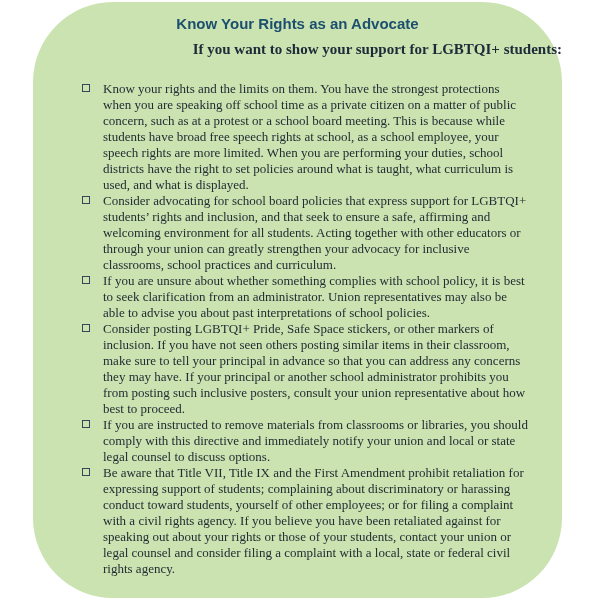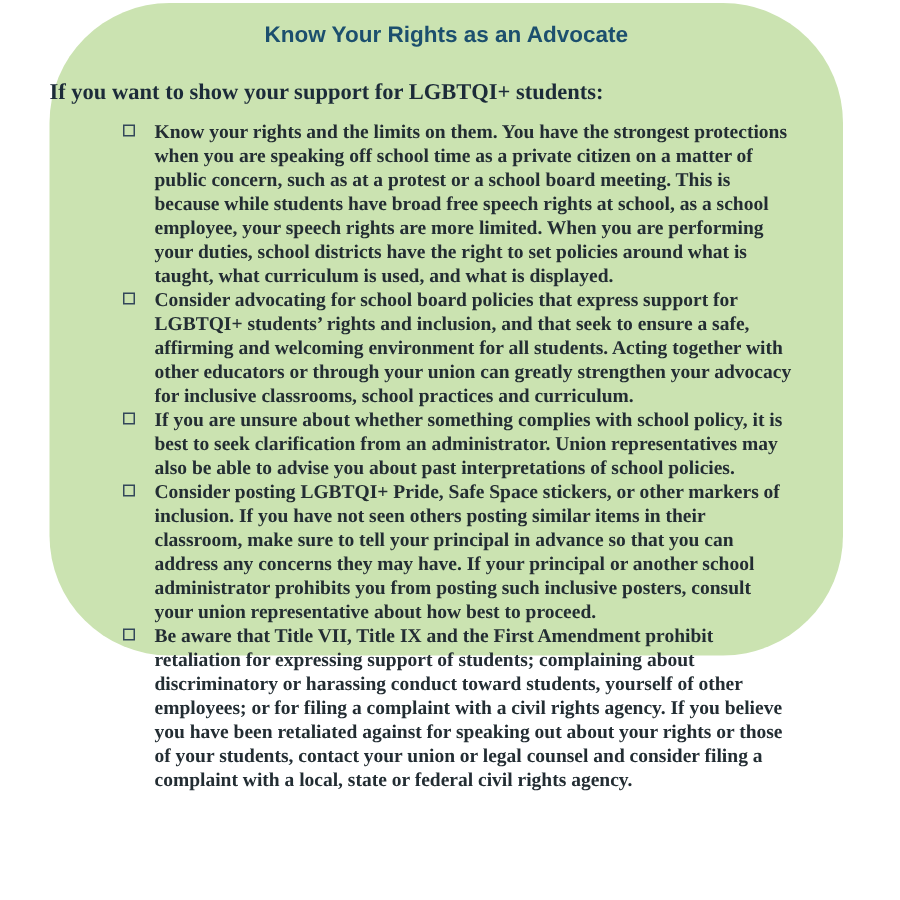--- a/index.html
+++ b/index.html
@@ -8,48 +8,47 @@
     width: 600px;
     height: 600px;
     background: #ffffff;
     overflow: hidden;
   }
   .card {
     position: absolute;
     left: 33px;
     top: 2px;
     width: 529px;
-    height: 435px;
+    height: 596px;
     background: var(--background, #cbe3b1);
     border-radius: 80px;
     box-sizing: border-box;
   }
   .card-title {
     margin-top: 13px;
     text-align: center;
     font-family: "Liberation Sans", sans-serif;
     font-weight: bold;
     font-size: 15px;
     line-height: 17px;
     color: var(--title, #1c4f6e);
   }
   .card-subtitle {
-    margin-top: 22px;
-    text-align: left;
+    margin-top: 9px;
+    text-align: right;
     font-family: "Liberation Serif", serif;
     font-weight: bold;
     font-size: 15px;
     line-height: 17px;
     color: var(--subtitle, #1c2b39);
   }
   .rights-list {
     list-style: none;
-    margin: 9px 0 0 0;
+    margin: 23px 0 0 0;
     padding: 0 34px 0 49px;
-    font-weight: bold;
   }
   .rights-list li {
     display: flex;
     align-items: flex-start;
     font-family: "Liberation Serif", serif;
     font-size: 13px;
     line-height: 16px;
     color: var(--body, #232d33);
   }
   .checkbox-square {
@@ -87,19 +86,23 @@
   <li>
     <span class="checkbox-square"></span>
     <span class="bullet-text">If you are unsure about whether something complies with school policy, it is best to seek clarification from an administrator. Union representatives may also be able to advise you about past interpretations of school policies.</span>
   </li>
 
   <li>
     <span class="checkbox-square"></span>
     <span class="bullet-text">Consider posting LGBTQI+ Pride, Safe Space stickers, or other markers of inclusion. If you have not seen others posting similar items in their classroom, make sure to tell your principal in advance so that you can address any concerns they may have. If your principal or another school administrator prohibits you from posting such inclusive posters, consult your union representative about how best to proceed.</span>
   </li>
 
+  <li>
+    <span class="checkbox-square"></span>
+    <span class="bullet-text">If you are instructed to remove materials from classrooms or libraries, you should comply with this directive and immediately notify your union and local or state legal counsel to discuss options.</span>
+  </li>
 
   <li>
     <span class="checkbox-square"></span>
     <span class="bullet-text">Be aware that Title VII, Title IX and the First Amendment prohibit retaliation for expressing support of students; complaining about discriminatory or harassing conduct toward students, yourself of other employees; or for filing a complaint with a civil rights agency. If you believe you have been retaliated against for speaking out about your rights or those of your students, contact your union or legal counsel and consider filing a complaint with a local, state or federal civil rights agency.</span>
   </li>
 </ul>
 </div>
 
 </body></html>

